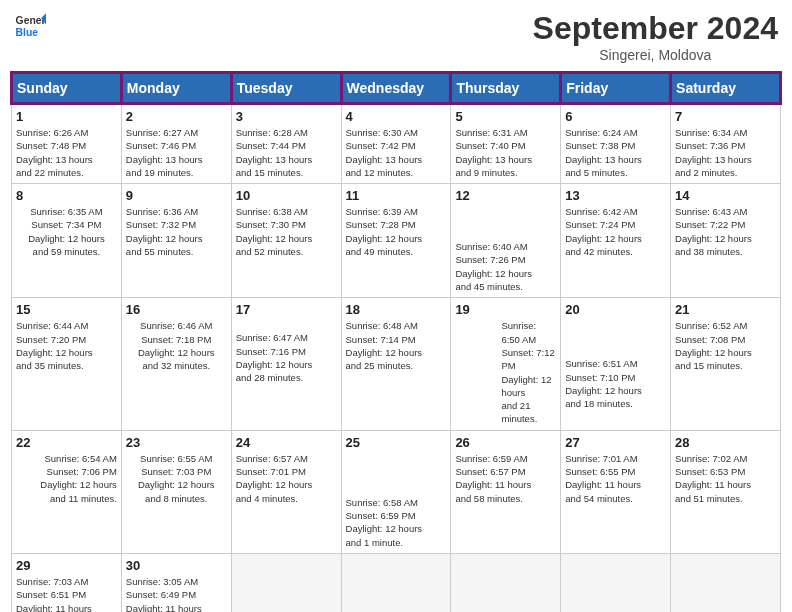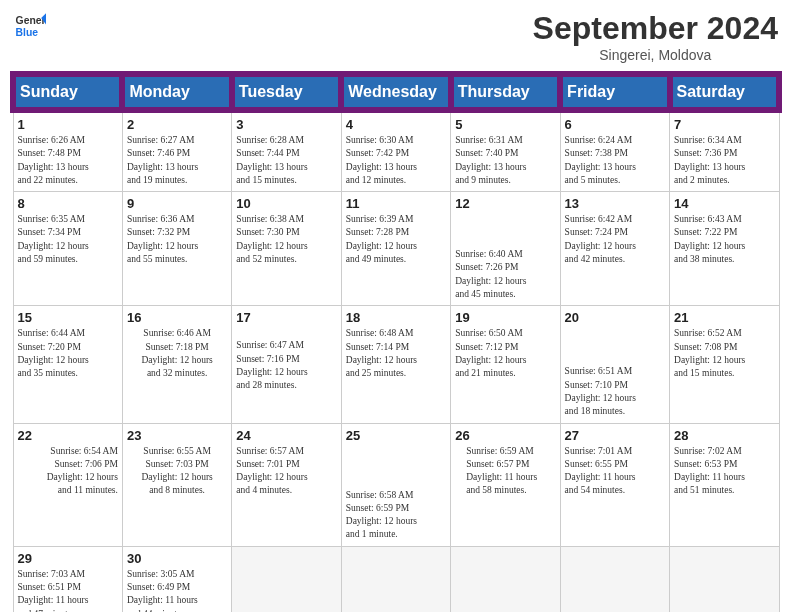--- a/index.html
+++ b/index.html
@@ -41,23 +41,23 @@
     table {
       width: 100%;
       border-collapse: collapse;
       font-size: 10.5px;
     }
     th {
       background-color: #2a6db5;
       color: white;
       padding: 6px 4px;
       text-align: left;
-      font-size: 16px;
+      font-size: 14px;
       font-weight: bold;
-      border: 6px solid #701a75;
+      border: 3px solid #701a75;
     }
     td {
       border: 1px solid #ccc;
       vertical-align: top;
       padding: 4px;
       height: 80px;
       width: calc(100% / 7);
       background: #fff;
     }
     td.empty {
@@ -67,21 +67,20 @@
       font-size: 13px;
       font-weight: bold;
       color: #222;
       display: block;
       margin-bottom: 2px;
     }
     .day-info {
       font-size: 9.5px;
       color: #333;
       line-height: 1.4;
-      font-family: Liberation Serif, serif;
     }
     tr:last-child td {
       height: 70px;
     }
   </style>
 </head>
 <body>
 
 <div class="header">
   <div class="logo">
@@ -158,21 +157,21 @@
           <span class="day-num">7</span>
           <div class="day-info" style="white-space: pre-line;">Sunrise: 6:34 AM
 Sunset: 7:36 PM
 Daylight: 13 hours
 and 2 minutes.</div>
         </td>
       </tr>
       <tr>
         <td>
           <span class="day-num">8</span>
-          <div class="day-info" style="white-space: pre-line;">Sunrise: 6:35 AM
+          <div class="day-info" style="white-space: pre-line; text-align: center;">Sunrise: 6:35 AM
 Sunset: 7:34 PM
 Daylight: 12 hours
 and 59 minutes.</div>
         </td>
         <td>
           <span class="day-num">9</span>
           <div class="day-info" style="white-space: pre-line;">Sunrise: 6:36 AM
 Sunset: 7:32 PM
 Daylight: 12 hours
 and 55 minutes.</div>
@@ -237,21 +236,21 @@
         </td>
         <td>
           <span class="day-num">18</span>
           <div class="day-info" style="white-space: pre-line;">Sunrise: 6:48 AM
 Sunset: 7:14 PM
 Daylight: 12 hours
 and 25 minutes.</div>
         </td>
         <td>
           <span class="day-num">19</span>
-          <div class="day-info" style="white-space: pre-line;">Sunrise: 6:50 AM
+          <div class="day-info" style="white-space: pre-line; margin-left: 46px;">Sunrise: 6:50 AM
 Sunset: 7:12 PM
 Daylight: 12 hours
 and 21 minutes.</div>
         </td>
         <td>
           <span class="day-num">20</span>
           <div class="day-info" style="white-space: pre-line; margin-top: 40px;">Sunrise: 6:51 AM
 Sunset: 7:10 PM
 Daylight: 12 hours
 and 18 minutes.</div>
@@ -288,21 +287,21 @@
         </td>
         <td>
           <span class="day-num">25</span>
           <div class="day-info" style="white-space: pre-line; margin-top: 46px;">Sunrise: 6:58 AM
 Sunset: 6:59 PM
 Daylight: 12 hours
 and 1 minute.</div>
         </td>
         <td>
           <span class="day-num">26</span>
-          <div class="day-info" style="white-space: pre-line; margin-left: 11px;">Sunrise: 6:59 AM
+          <div class="day-info" style="white-space: pre-line;">Sunrise: 6:59 AM
 Sunset: 6:57 PM
 Daylight: 11 hours
 and 58 minutes.</div>
         </td>
         <td>
           <span class="day-num">27</span>
           <div class="day-info" style="white-space: pre-line;">Sunrise: 7:01 AM
 Sunset: 6:55 PM
 Daylight: 11 hours
 and 54 minutes.</div>

